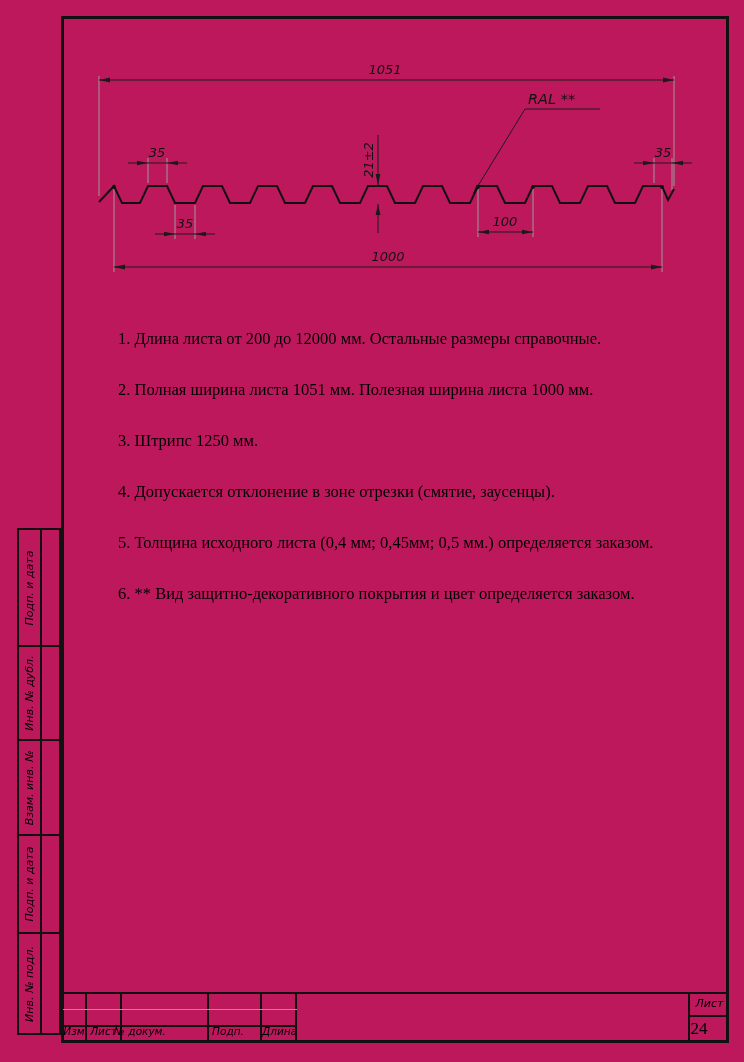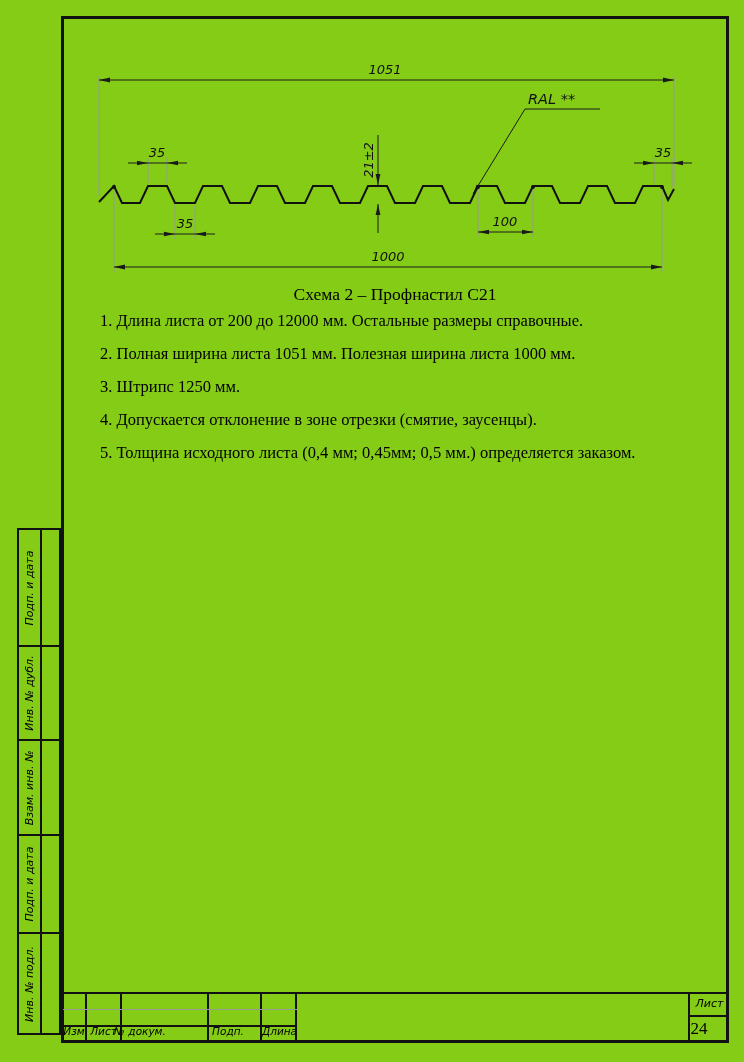--- a/index.html
+++ b/index.html
@@ -1,32 +1,32 @@
 <!DOCTYPE html>
 <html><head>
 <meta charset="utf-8">
 <style>
   html,body { margin:0; padding:0; background:#fff; }
   .page {
-    position:relative; width:744px; height:1062px; background:#84cc16;
+    position:relative; width:744px; height:1062px; background:#be185d;
     font-family:"Liberation Serif", serif; color:#000; overflow:hidden;
   }
   .frame {
     position:absolute; left:61px; top:16px; width:668px; height:1027px;
     border:3px solid #111; box-sizing:border-box;
   }
   svg.drawing { position:absolute; left:0; top:0; }
   .dimtxt { font-family:"DejaVu Sans", sans-serif; font-style:italic; font-size:13px; fill:#111; }
   .raltxt { font-family:"DejaVu Sans", sans-serif; font-style:italic; font-size:14.5px; fill:#111; }
   .caption {
     position:absolute; left:61px; top:284px; width:668px; text-align:center;
     font-size:17.5px;
   }
   .notes { position:absolute; left:100px; top:304px; width:610px; }
-  .notes p { margin:0; padding:0; height:33px; line-height:33px; font-size:16.5px; white-space:nowrap; }
+  .notes p { margin:18px; padding:0; height:33px; line-height:33px; font-size:16.5px; white-space:nowrap; }
   
   .sidebar { position:absolute; left:17px; top:528px; width:44px; height:515px; }
   .side-cell { position:relative; border:2px solid #111; box-sizing:border-box; }
   .side-cell + .side-cell { margin-top:-2px; }
   .side-cell .lblcol {
     position:absolute; left:0; top:0; bottom:0; width:21px; border-right:2px solid #111;
   }
   .side-cell .lbl {
     position:absolute; left:10px; top:50%;
     transform:translate(-50%,-50%) rotate(-90deg); transform-origin:center;
@@ -131,28 +131,28 @@
     <text class="dimtxt" x="385" y="74" text-anchor="middle">1051</text>
     <text class="dimtxt" x="157" y="157" text-anchor="middle">35</text>
     <text class="dimtxt" x="663" y="157" text-anchor="middle">35</text>
     <text class="dimtxt" x="185" y="228" text-anchor="middle">35</text>
     <text class="dimtxt" x="505" y="226" text-anchor="middle">100</text>
     <text class="dimtxt" x="388" y="261" text-anchor="middle">1000</text>
     <text class="dimtxt" transform="translate(373,160) rotate(-90)" text-anchor="middle">21±2</text>
     <text class="raltxt" x="528" y="104">RAL **</text>
   </svg>
 
-  <div class="caption">Схема 2 – Профнастил С21</div>
 
   <div class="notes">
     <p>1. Длина листа от 200 до 12000 мм. Остальные размеры справочные.</p>
     <p>2. Полная ширина листа 1051 мм. Полезная ширина листа 1000 мм.</p>
     <p>3. Штрипс 1250 мм.</p>
     <p>4. Допускается отклонение в зоне отрезки (смятие, заусенцы).</p>
     <p>5. Толщина исходного листа (0,4 мм; 0,45мм; 0,5 мм.) определяется заказом.</p>
+    <p>6. ** Вид защитно-декоративного покрытия и цвет определяется заказом.</p>
   </div>
 
   <div class="sidebar">
     <div class="side-cell" style="height:119px">
       <div class="lblcol"></div>
       <span class="lbl">Подп. и дата</span>
     </div>
     <div class="side-cell" style="height:96px">
       <div class="lblcol"></div>
       <span class="lbl">Инв. № дубл.</span>

